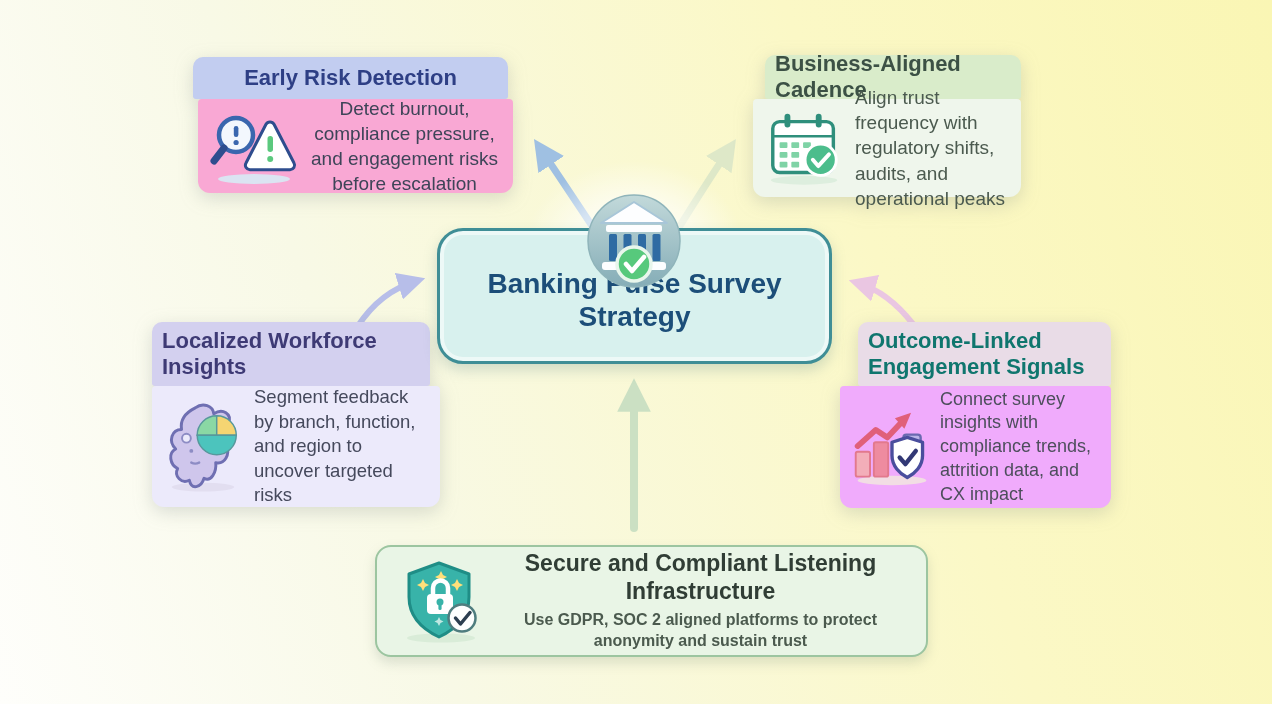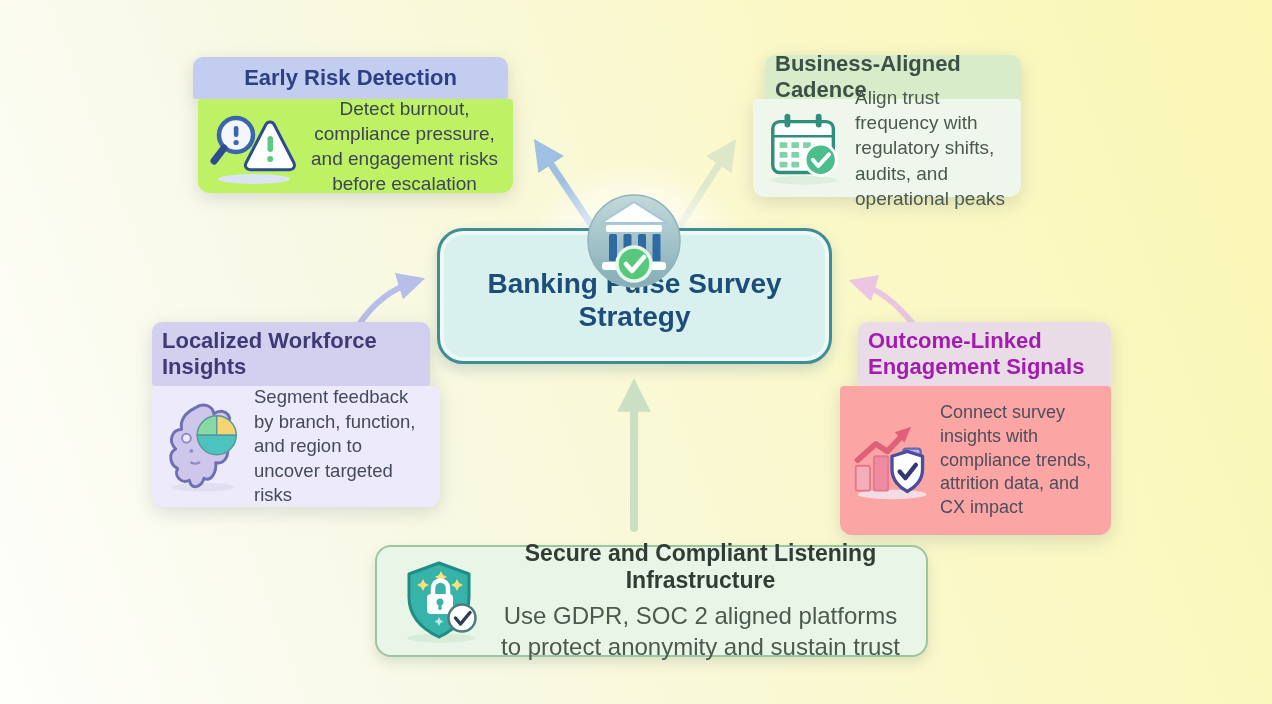--- a/index.html
+++ b/index.html
@@ -25,36 +25,36 @@
   }
   .node-body{
     position:relative;border-radius:4px 4px 12px 12px;
     display:flex;align-items:center;gap:6px;padding:8px 10px;box-sizing:border-box;
   }
   .node-icon{flex:0 0 auto;display:flex;align-items:center;justify-content:center;}
   .node-text{font-size:19px;line-height:1.32;}
   
   .node-early{left:193px;top:57px;width:315px;}
   .node-early .node-header{background:#c2cdf0;color:#2e3f85;height:42px;}
-  .node-early .node-body{background:#bef264;height:94px;left:5px;text-align:center;}
+  .node-early .node-body{background:#f9a8d4;height:94px;left:5px;text-align:center;}
   .node-early .node-text{color:#3e4458;}
   
   .node-cadence{left:753px;top:55px;width:268px;}
   .node-cadence .node-header{background:#d9ecca;color:#3c5145;height:44px;left:12px;width:calc(100% - 12px);}
   .node-cadence .node-body{background:#eff6ec;height:98px;}
   .node-cadence .node-text{color:#4b5a4f;text-align:left;}
   
   .node-localized{left:152px;top:322px;width:278px;}
   .node-localized .node-header{background:#d3d0ef;color:#3e3a75;height:64px;}
   .node-localized .node-body{background:#eceafb;height:121px;width:calc(100% + 10px);}
   .node-localized .node-text{color:#45495c;font-size:18.5px;text-align:left;}
   
   .node-outcome{left:848px;top:322px;width:263px;}
-  .node-outcome .node-header{background:#e9dce7;color:#a21caf;height:64px;left:10px;width:calc(100% - 10px);}
-  .node-outcome .node-body{background:#fca5a5;height:149px;left:-8px;width:calc(100% + 8px);}
+  .node-outcome .node-header{background:#e9dce7;color:#0f766e;height:64px;left:10px;width:calc(100% - 10px);}
+  .node-outcome .node-body{background:#f0abfc;height:122px;left:-8px;width:calc(100% + 8px);}
   .node-outcome .node-text{color:#4d4e5c;font-size:18px;text-align:left;}
   
   .center-node{
     position:absolute;left:437px;top:228px;width:395px;height:136px;z-index:3;
     background:#d8f1ee;border:3px solid #3f8e96;border-radius:26px;box-sizing:border-box;
     box-shadow:0 6px 14px rgba(100,140,140,0.28), inset 0 0 0 4px rgba(255,255,255,0.55);
     display:flex;align-items:flex-end;justify-content:center;
   }
   .center-title{
     color:#1c4e79;font-weight:700;font-size:28px;line-height:1.16;text-align:center;
@@ -64,21 +64,21 @@
   
   .bottom-node{
     position:absolute;left:375px;top:533px;width:553px;height:112px;z-index:3;
     background:#e9f5e6;border:2px solid #9cc5a0;border-radius:16px;box-sizing:border-box;
     display:flex;align-items:center;gap:14px;padding:14px 22px;
     box-shadow:0 6px 12px rgba(130,150,130,0.25);
     margin-top:12px;
   }
   .bottom-copy{flex:1;text-align:center;}
   .bottom-title{color:#303d35;font-weight:700;font-size:23px;line-height:1.2;margin-bottom:5px;}
-  .bottom-text{color:#4b5a4e;font-size:24px;line-height:1.3;}
+  .bottom-text{color:#4b5a4e;font-size:16px;line-height:1.3;font-weight:bold;}
 </style>
 </head>
 <body>
 
 <div class="stage">
 
   <svg class="arrow-layer" viewBox="0 0 1272 704">
     <defs>
       <marker id="m-blue" viewBox="0 0 10 10" refX="6.5" refY="5" markerWidth="4.4" markerHeight="4.4" orient="auto">
         <path d="M0,0 L10,5 L0,10 z" fill="#9fc0e2"></path>

